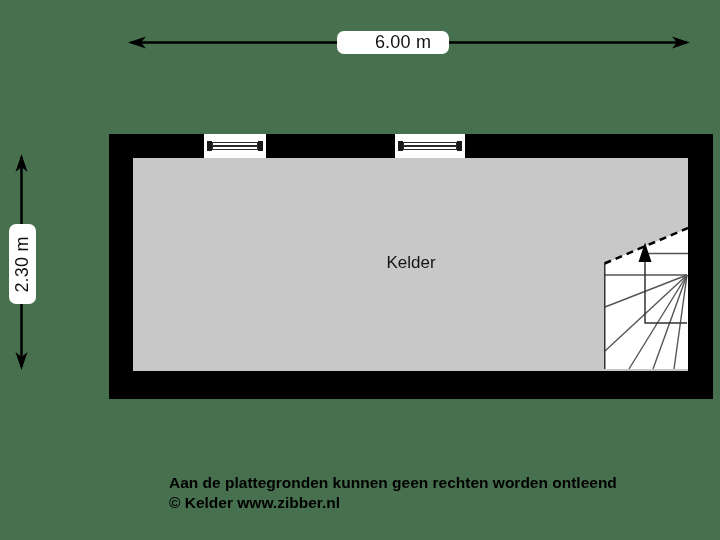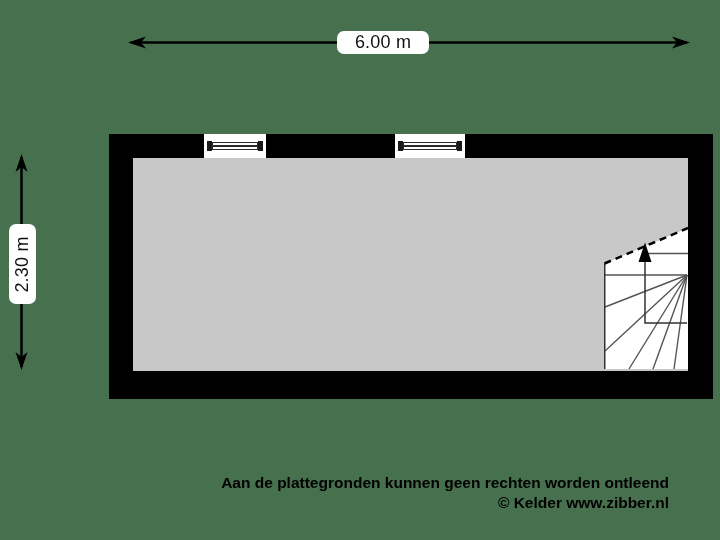--- a/index.html
+++ b/index.html
@@ -37,34 +37,34 @@
 
   
   .overlay{position:absolute;left:0;top:0;width:720px;height:540px;z-index:5;pointer-events:none;}
 
   
   .dim-label{
     position:absolute;background:#fff;border-radius:7px;z-index:10;
     display:flex;align-items:center;justify-content:center;
     color:#111;font-size:18px;letter-spacing:0.2px;
   }
-  .dim-label.h{left:337px;top:31px;width:92px;height:23px;}
+  .dim-label.h{left:337px;top:31px;width:92px;height:23px;padding-left:20px;}
   .dim-label.v{left:9px;top:224px;width:27px;height:80px;}
   .dim-label.v span{transform:rotate(-90deg);white-space:nowrap;display:block;}
 
   
   .room-label{
     position:absolute;left:341px;top:253px;width:140px;z-index:10;
     text-align:center;color:#141414;font-size:17px;
   }
 
   
   .footer{
     position:absolute;left:169px;top:473px;width:500px;z-index:10;
-    text-align:right;color:#000;font-size:15.5px;font-weight:700;line-height:19.5px;
+    text-align:left;color:#000;font-size:15.5px;font-weight:700;line-height:19.5px;
   }
 </style>
 </head>
 <body>
 
 <div class="stage">
 
   <div class="plan">
     <div class="floor"></div>
 
@@ -118,19 +118,20 @@
     </g>
   </svg>
 
   <div class="dim-label h">
     <span>6.00 m</span>
   </div>
   <div class="dim-label v">
     <span>2.30 m</span>
   </div>
 
+  <div class="room-label">Kelder</div>
 
   <div class="footer">
     <div>Aan de plattegronden kunnen geen rechten worden ontleend</div>
     <div>© Kelder www.zibber.nl</div>
   </div>
 
 </div>
 
 </body></html>

